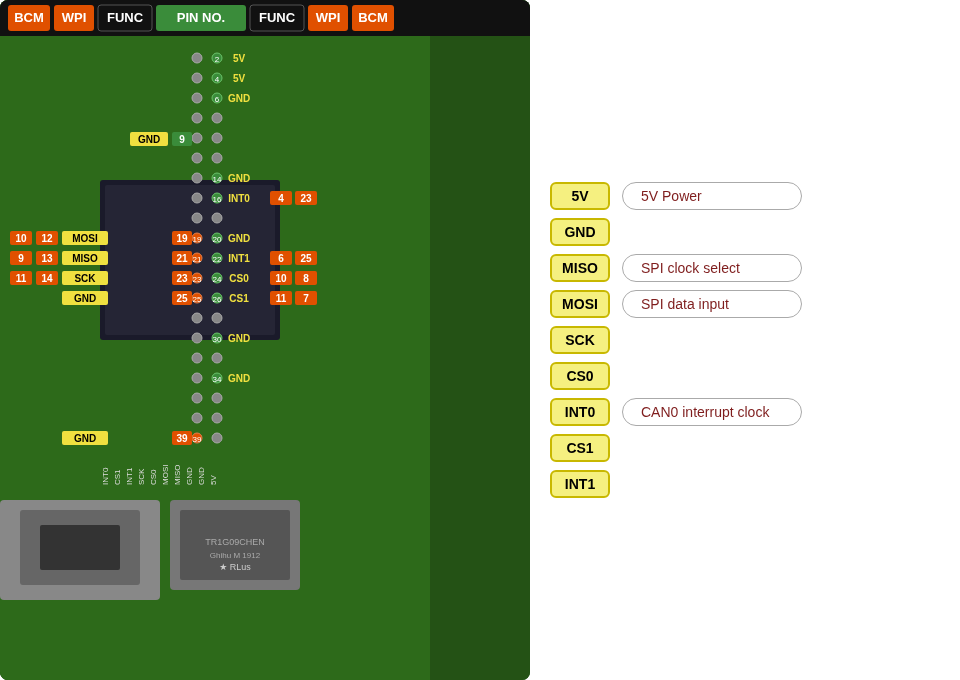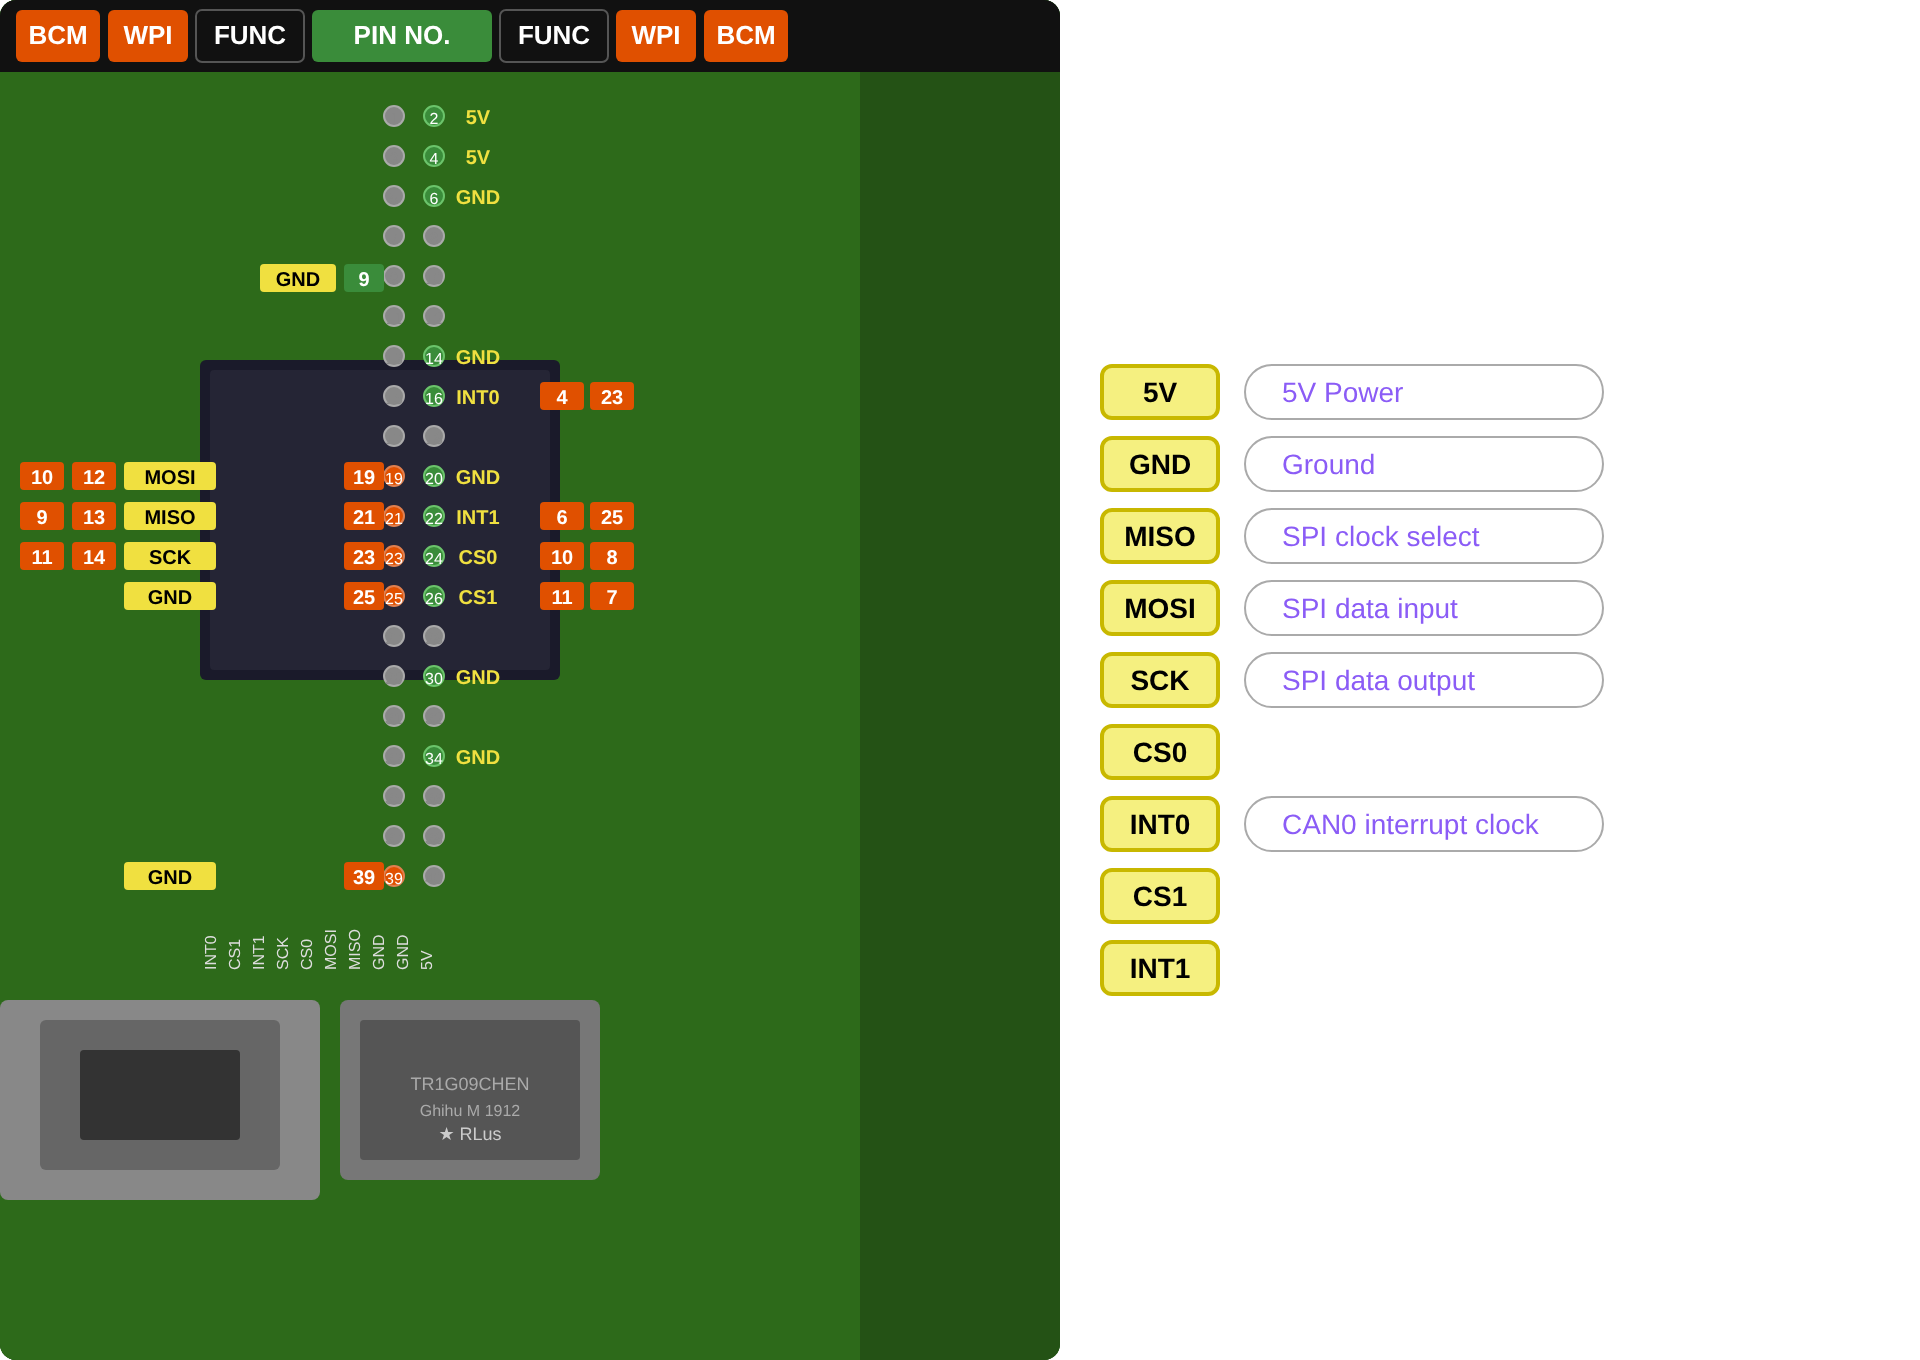--- a/index.html
+++ b/index.html
@@ -50,21 +50,21 @@
       min-width: 60px;
       text-align: center;
       color: #000;
     }
 
     .legend-desc {
       border: 1.5px solid #aaa;
       border-radius: 20px;
       padding: 5px 18px;
       font-size: 14px;
-      color: #8b5cf6;
+      color: #7f1d1d;
       min-width: 180px;
     }
 
     
     .diagram-svg {
       position: absolute;
       top: 0;
       left: 0;
       width: 530px;
       height: 680px;
@@ -326,33 +326,31 @@
 </div>
 
 <div class="right-panel">
 
 <div class="legend-item">
       <div class="legend-badge">5V</div>
       <div class="legend-desc">5V Power</div>
     </div>
     <div class="legend-item">
       <div class="legend-badge">GND</div>
-      <div class="legend-desc">Ground</div>
     </div>
     <div class="legend-item">
       <div class="legend-badge">MISO</div>
       <div class="legend-desc">SPI clock select</div>
     </div>
     <div class="legend-item">
       <div class="legend-badge">MOSI</div>
       <div class="legend-desc">SPI data input</div>
     </div>
     <div class="legend-item">
       <div class="legend-badge">SCK</div>
-      <div class="legend-desc">SPI data output</div>
     </div>
     <div class="legend-item">
       <div class="legend-badge">CS0</div>
     </div>
     <div class="legend-item">
       <div class="legend-badge">INT0</div>
       <div class="legend-desc">CAN0 interrupt clock</div>
     </div>
     <div class="legend-item">
       <div class="legend-badge">CS1</div>

